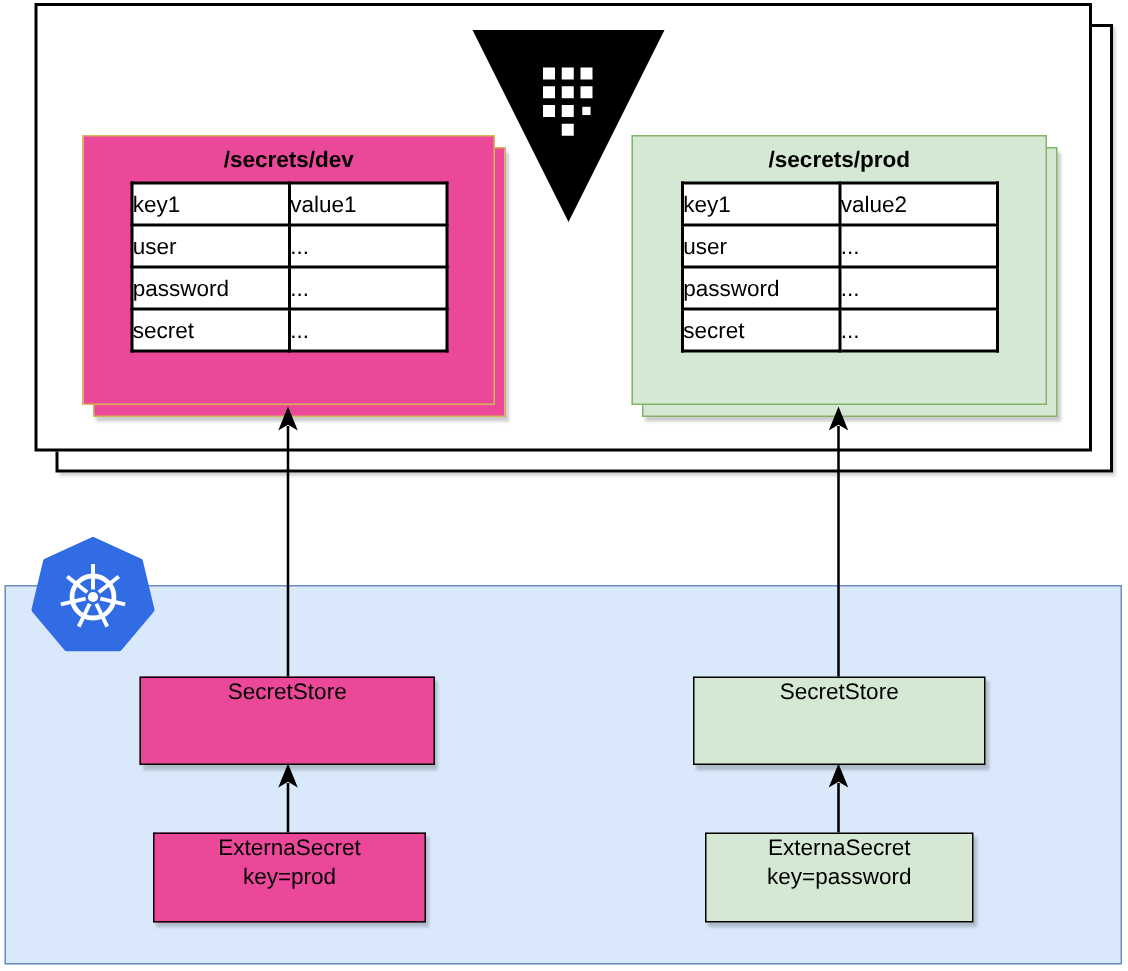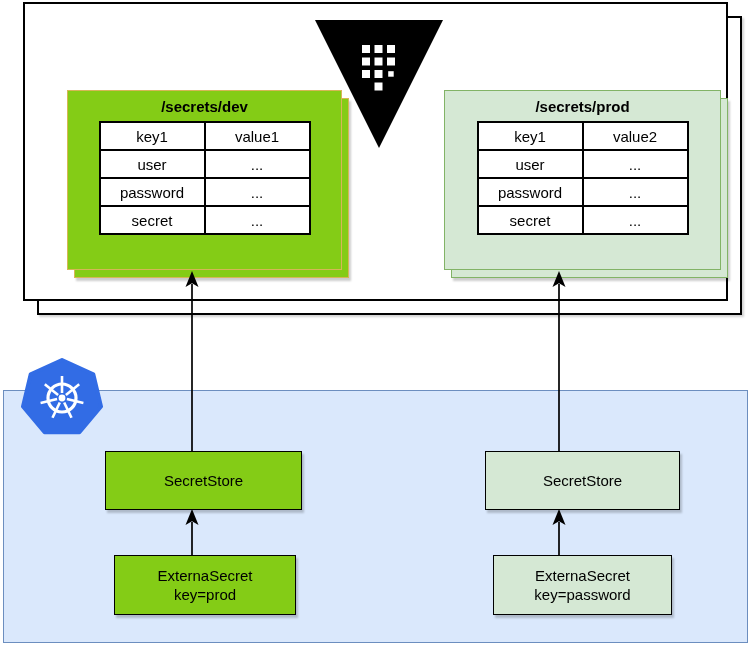--- a/index.html
+++ b/index.html
@@ -8,32 +8,32 @@
     font-family:"Liberation Sans", sans-serif;color:#000;
   }
   .abs{position:absolute;box-sizing:border-box;}
   
   .outer-box{background:#ffffff;border:2px solid #000000;}
   .outer-back{left:37px;top:16px;width:705px;height:299px;z-index:0;box-shadow:2px 2px 2px rgba(0,0,0,0.18);}
   .outer-main{left:23px;top:2px;width:705px;height:299px;z-index:1;}
   
   .panel{width:275px;height:180px;border:1.5px solid;z-index:3;}
   .panel-back{z-index:2;box-shadow:2px 3px 2px rgba(0,0,0,0.2);}
-  .yellow{background:#84cc16;border-color:#d6b656;margin-left:12px;}
-  .green{background:#d5e8d4;border-color:#82b366;margin-left:23px;}
+  .yellow{background:#ec4899;border-color:#d6b656;}
+  .green{background:#d5e8d4;border-color:#82b366;}
   .panel-title{margin-top:7px;text-align:center;font-weight:bold;font-size:15px;line-height:18px;}
   table.kv{border-collapse:collapse;margin:5px auto 0 auto;}
   table.kv td{
     border:2px solid #000;background:#ffffff;width:103px;height:26px;
-    text-align:center;font-size:15px;padding:0;
+    font-size:15px;padding:0;
   }
   
   .k8s-region{left:3px;top:390px;width:745px;height:253px;background:#dae8fc;border:1.5px solid #6c8ebf;z-index:0;}
   
-  .node{z-index:3;border:1.5px solid;display:flex;flex-direction:column;align-items:center;justify-content:center;
+  .node{z-index:3;border:1.5px solid;display:flex;flex-direction:column;align-items:center;
         font-size:15px;line-height:19px;box-shadow:2px 3px 2px rgba(0,0,0,0.2);}
   .node .bold{font-weight:normal;}
   .store-left{left:93px;top:451px;width:197px;height:59px;}
   .store-right{left:462px;top:451px;width:195px;height:59px;}
   .ext-left{left:102px;top:555px;width:182px;height:60px;}
   .ext-right{left:470px;top:555px;width:179px;height:60px;}
   
   .logo{z-index:4;}
   .arrows{left:0;top:0;width:752px;height:647px;z-index:5;pointer-events:none;}
 </style>

